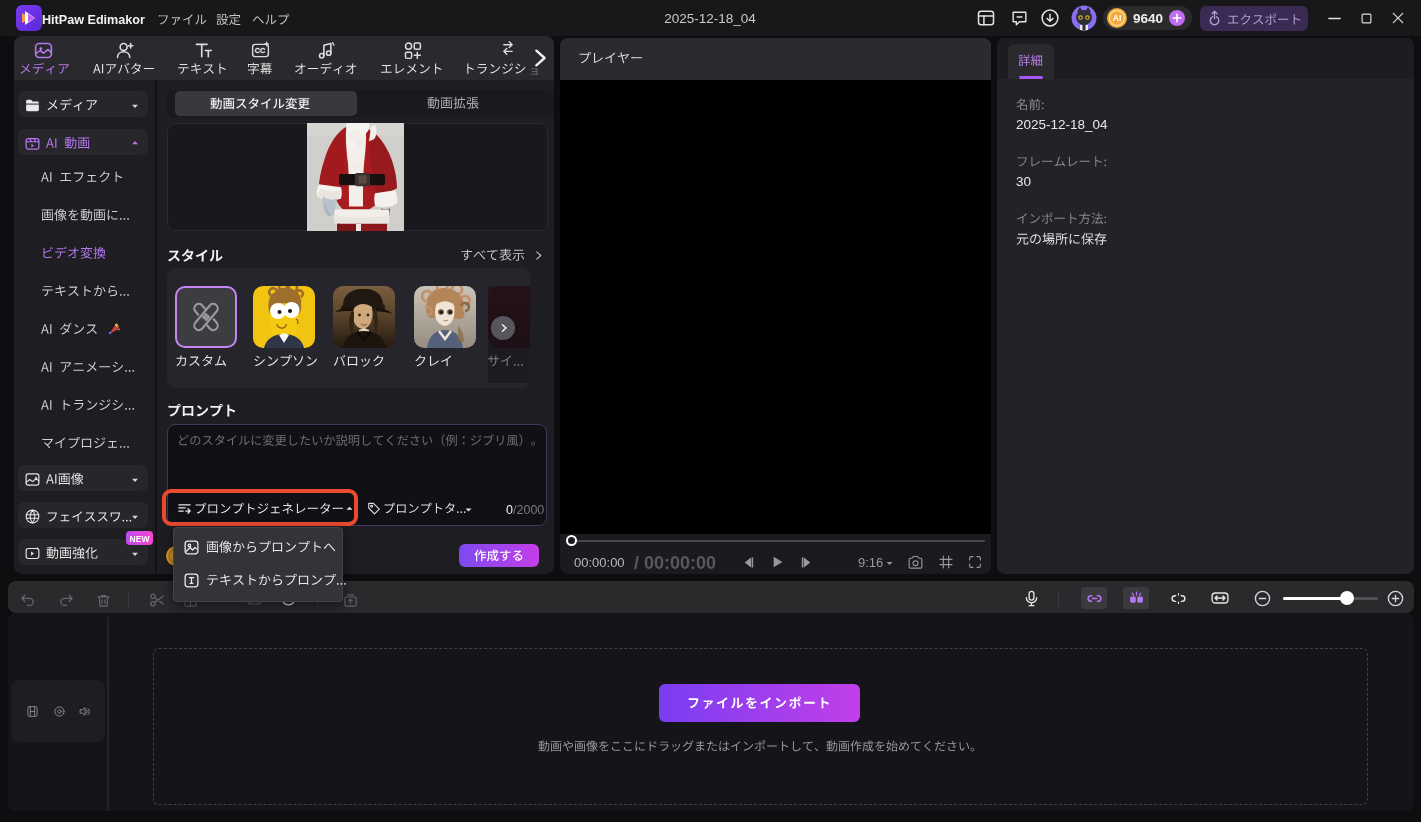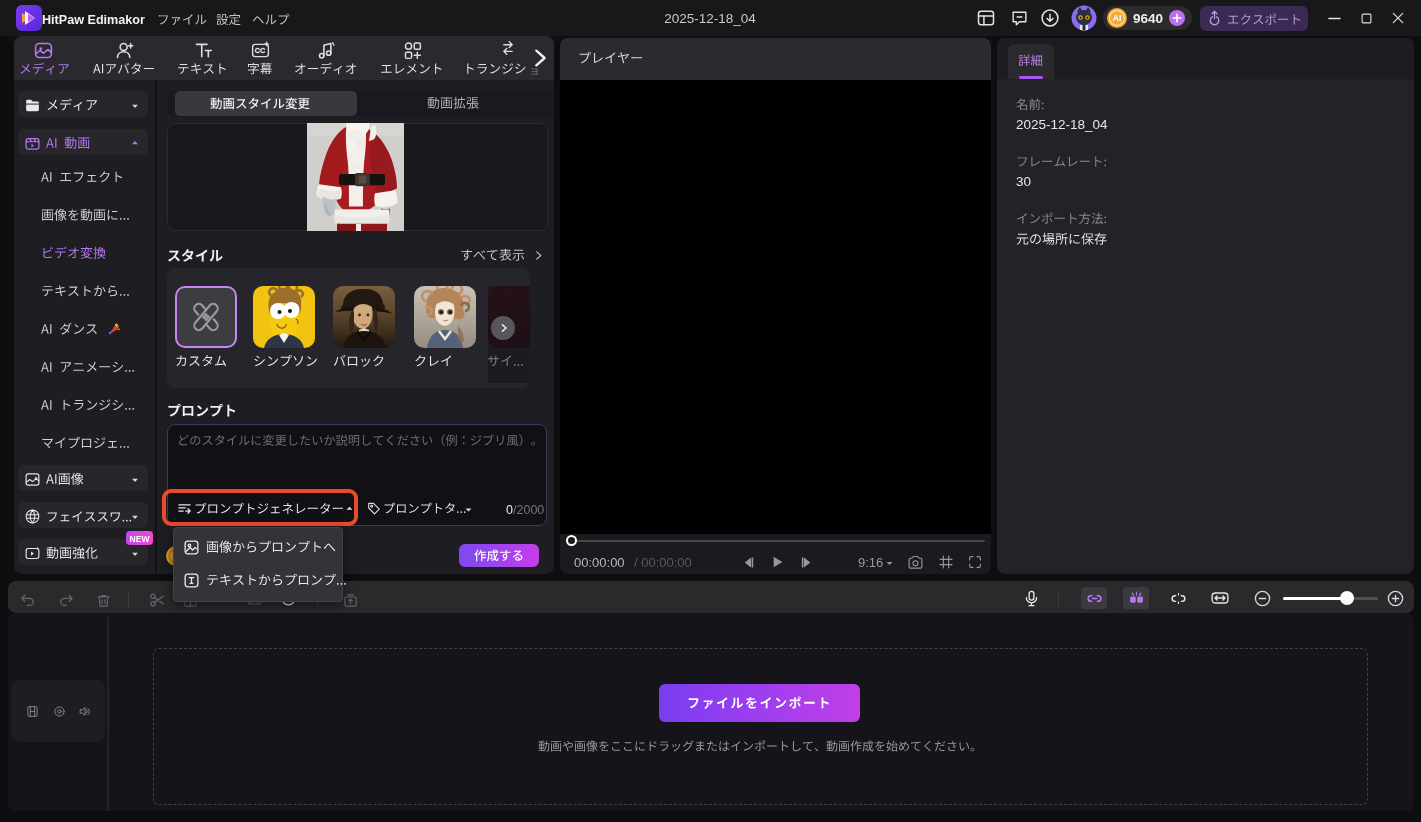--- a/index.html
+++ b/index.html
@@ -1048,21 +1048,21 @@
         <use href="#g28" x="1000"></use>
         <use href="#g3" x="2000"></use>
         <use href="#g106" x="3000"></use>
         <use href="#g13" x="4000"></use>
       </g>
     </svg>
   </div>
 <div style="position:absolute;left:570px;top:540px;width:415px;height:2px;background:#45454a;border-radius:1px"></div>
 <div style="position:absolute;left:566px;top:535px;width:11px;height:11px;border:2.5px solid #fff;background:#1b1b1f;border-radius:50%;box-sizing:border-box"></div>
 <div style="position:absolute;left:574px;top:562px;transform-origin:0 50%;font-size:13px;font-weight:400;color:#b9b9bd;white-space:nowrap;line-height:0"><span style="display:inline-block;vertical-align:middle;transform:translateY(-50%);">00:00:00</span></div>
-<div style="position:absolute;left:634px;top:562px;transform-origin:0 50%;font-size:13px;font-weight:400;color:#58585d;white-space:nowrap;line-height:0"><span style="display:inline-block;vertical-align:middle;transform:translateY(-50%);">/ 00:00:00</span></div>
+<div style="position:absolute;left:634px;top:562px;transform-origin:0 50%;font-size:18px;font-weight:700;color:#58585d;white-space:nowrap;line-height:0"><span style="display:inline-block;vertical-align:middle;transform:translateY(-50%);">/ 00:00:00</span></div>
 <svg style="position:absolute;left:740.5px;top:554.5px" width="15" height="15" viewBox="0 0 24 24" fill="none" stroke="#98989c" stroke-width="0" stroke-linecap="round" stroke-linejoin="round">
     <path d="M16 4L6 12l10 8z" fill="#98989c" stroke="none"></path>
     <rect x="17" y="4" width="2.5" height="16" fill="#98989c" stroke="none"></rect>
   </svg>
 <svg style="position:absolute;left:769.0px;top:554.0px" width="16" height="16" viewBox="0 0 24 24" fill="none" stroke="#98989c" stroke-width="0" stroke-linecap="round" stroke-linejoin="round">
     <path d="M7 4l13 8-13 8z" fill="#98989c" stroke="none"></path>
   </svg>
 <svg style="position:absolute;left:798.5px;top:554.5px" width="15" height="15" viewBox="0 0 24 24" fill="none" stroke="#98989c" stroke-width="0" stroke-linecap="round" stroke-linejoin="round">
     <path d="M8 4l10 8-10 8z" fill="#98989c" stroke="none"></path>
     <rect x="4.5" y="4" width="2.5" height="16" fill="#98989c" stroke="none"></rect>

